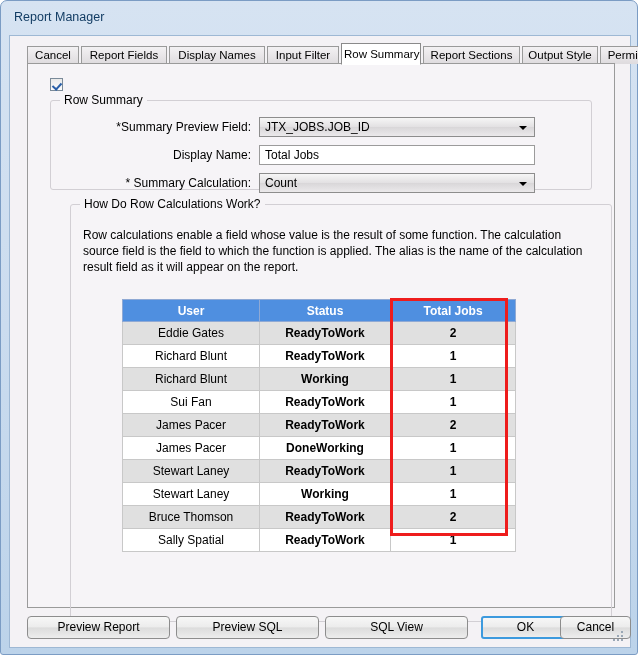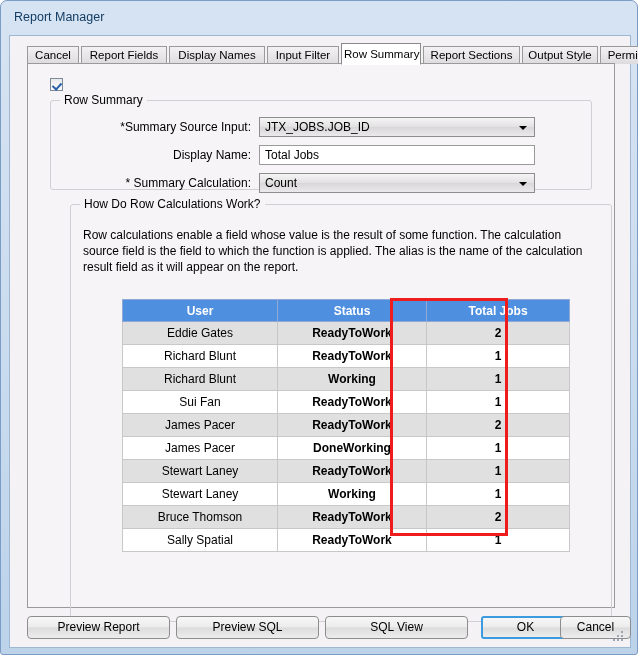--- a/index.html
+++ b/index.html
@@ -198,21 +198,21 @@
     height: 21px;
     border: 1px solid #8fa9d4;
     padding: 0 6px;
     text-align: center;
     white-space: nowrap;
   }
   #example-table td {
     font-size: 12px;
     height: 22px;
     border: 1px solid #c8c8c8;
-    padding: 0 15px;
+    padding: 0 6px;
     text-align: center;
     white-space: nowrap;
     color: #000;
   }
   #example-table td.user  { width: 124px; }
   #example-table td.status{ width: 118px; font-weight: bold; }
   #example-table td.total { width: 112px; font-weight: bold; }
   #example-table th.c-user  { width: 124px; }
   #example-table th.c-status{ width: 118px; }
   #example-table th.c-total { width: 112px; }
@@ -283,21 +283,21 @@
 
     <div id="tabpage">
 
       <div id="enable-row">
         <span class="cbox"></span>
       </div>
 
       <div class="groupbox" id="gb-rowsummary">
         <span class="group-caption">Row Summary</span>
 
-        <span class="form-label" style="left:10px; top:19px; width:190px;">*Summary Source Input:</span>
+        <span class="form-label" style="left:10px; top:19px; width:190px;">*Summary Preview Field:</span>
         <span class="ctrl combo" style="left:208px; top:16px; width:276px;">
           <span>JTX_JOBS.JOB_ID</span>
           <span class="arrow"></span>
         </span>
 
         <span class="form-label" style="left:10px; top:47px; width:190px;">Display Name:</span>
         <span class="ctrl textbox" style="left:208px; top:44px; width:276px;">
           <span>Total Jobs</span>
         </span>
 

